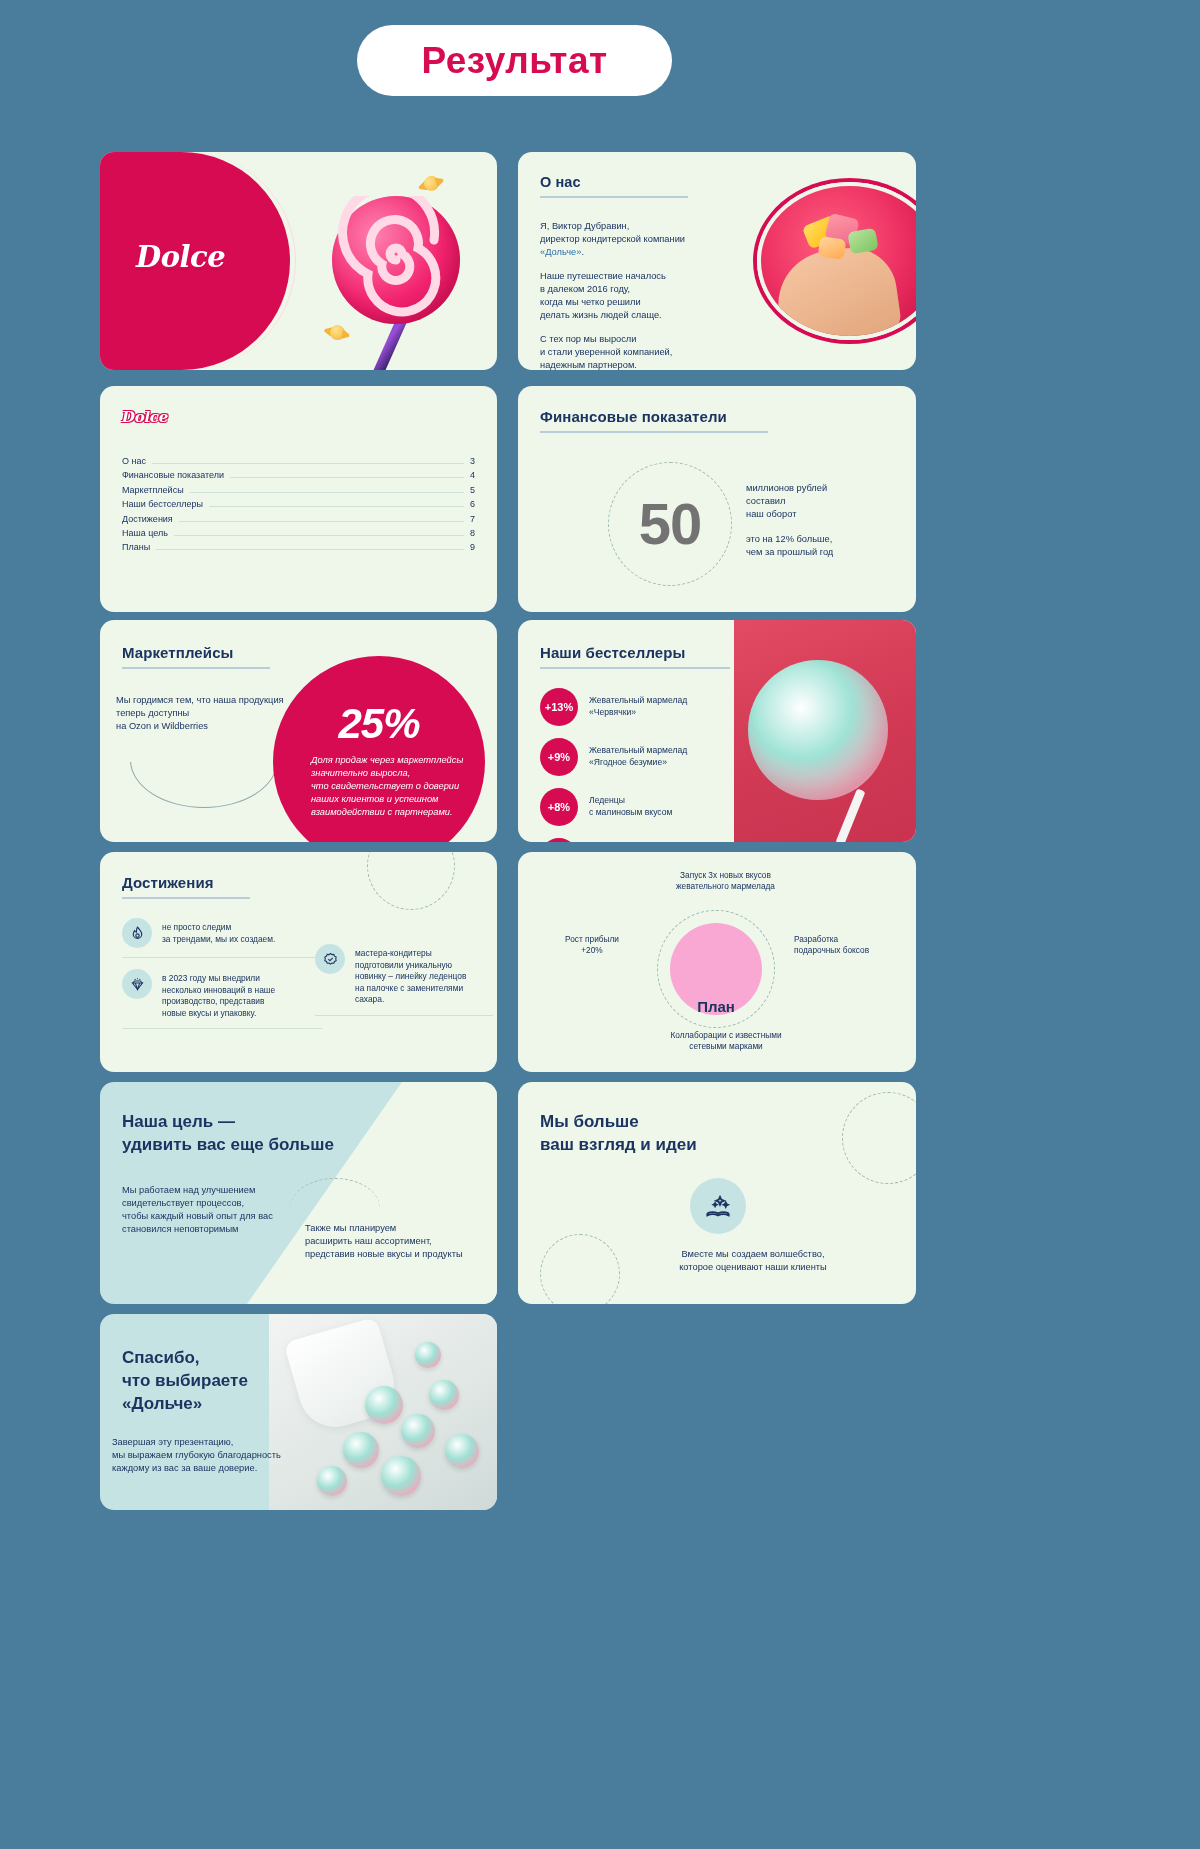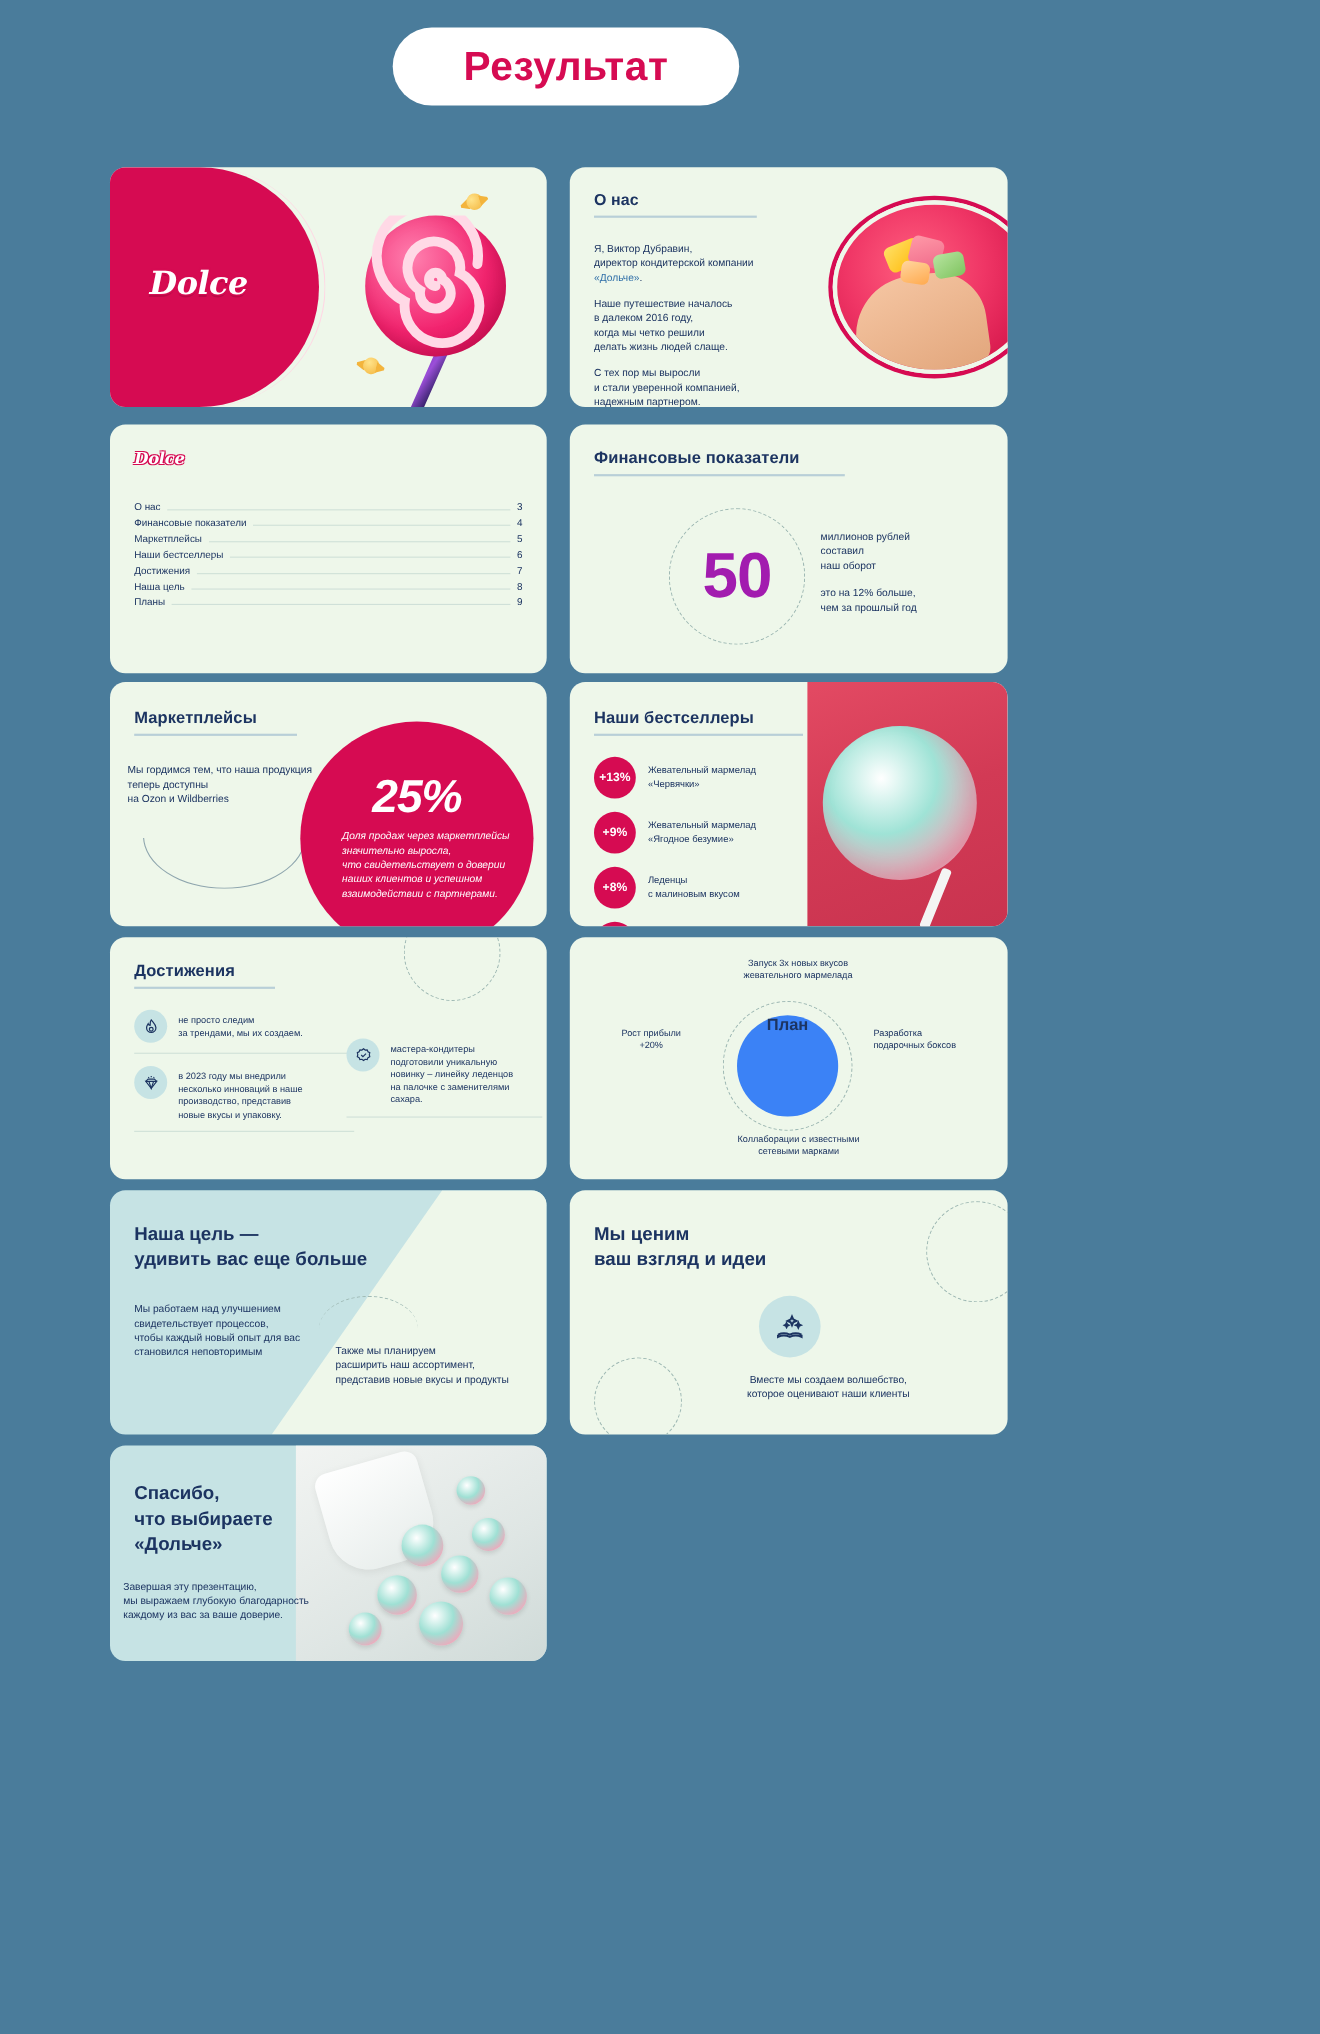--- a/index.html
+++ b/index.html
@@ -114,21 +114,21 @@
 
   
   #finance { left: 518px; top: 386px; width: 398px; height: 226px; }
   #finance .card-title { font-size: 15px; }
   #finance .ttl-wrap { position: absolute; left: 22px; top: 22px; width: 228px; }
   .dash-circle {
     position: absolute; left: 90px; top: 76px; width: 124px; height: 124px;
     border: 1.4px dashed #9fb9b4; border-radius: 50%;
     display: flex; align-items: center; justify-content: center;
   }
-  .big50 { font-size: 58px; font-weight: bold; color: #a21caf; line-height: 1; letter-spacing: -1px; }
+  .big50 { font-size: 58px; font-weight: bold; color: #737373; line-height: 1; letter-spacing: -1px; }
   .fin-note { position: absolute; left: 228px; top: 96px; width: 165px; }
   .fin-note p { margin-bottom: 12px; }
 
   
   #market { left: 100px; top: 620px; width: 397px; height: 222px; }
   #market .card-title { font-size: 15px; }
   #market .ttl-wrap { position: absolute; left: 22px; top: 24px; width: 148px; }
   #market .mtext { position: absolute; left: 16px; top: 74px; width: 190px; }
   .market-circle {
     position: absolute; left: 173px; top: 36px; width: 212px; height: 212px;
@@ -189,21 +189,21 @@
   }
 
   
   #plan { left: 518px; top: 852px; width: 398px; height: 220px; }
   .plan-ring {
     position: absolute; left: 139px; top: 58px; width: 118px; height: 118px;
     border: 1.4px dashed #9fb9b4; border-radius: 50%;
   }
   .plan-core {
     position: absolute; left: 152px; top: 71px; width: 92px; height: 92px; border-radius: 50%;
-    background: #3b82f6; display: flex; align-items: flex-start; justify-content: center;
+    background: #f9a8d4; display: flex; align-items: flex-end; justify-content: center;
   }
   .plan-core span { color: #1c3461; font-size: 15px; font-weight: bold; }
   .plan-lbl { position: absolute; font-size: 8.3px; color: #1c3461; line-height: 11.4px; }
   #plan-top    { left: 120px; top: 18px; width: 175px; text-align: center; }
   #plan-left   { left: 22px;  top: 82px; width: 104px; text-align: center; }
   #plan-right  { left: 276px; top: 82px; width: 108px; }
   #plan-bottom { left: 118px; top: 178px; width: 180px; text-align: center; }
 
   
   #goal { left: 100px; top: 1082px; width: 397px; height: 222px; background: #c6e3e4; }
@@ -538,21 +538,21 @@
       <span>Также мы планируем</span><br>
       <span>расширить наш ассортимент,</span><br>
       <span>представив новые вкусы и продукты</span>
     </div>
   </div>
 
   <div class="card" id="value">
     <div class="val-arc-tr"></div>
     <div class="val-arc-bl"></div>
     <div class="value-h">
-      <span>Мы ценим</span><br>
+      <span>Мы больше</span><br>
       <span>ваш взгляд и идеи</span>
     </div>
     <div class="magic-icon">
       <svg viewBox="0 0 24 24" fill="none" stroke="#1c3461" stroke-width="1.4">
         <path d="M4 17.5c2.6-1.2 5.4-1.2 8 0 2.6-1.2 5.4-1.2 8 0"></path>
         <path d="M4 17.5V19c2.6-1.2 5.4-1.2 8 0 2.6-1.2 5.4-1.2 8 0v-1.5"></path>
         <path d="M13.5 5.2l.9 2 2 .9-2 .9-.9 2-.9-2-2-.9 2-.9z"></path>
         <path d="M17.8 9.4l.5 1.1 1.1.5-1.1.5-.5 1.1-.5-1.1-1.1-.5 1.1-.5z"></path>
         <path d="M9.8 9.8l.4.8.8.4-.8.4-.4.8-.4-.8-.8-.4.8-.4z"></path>
       </svg>

